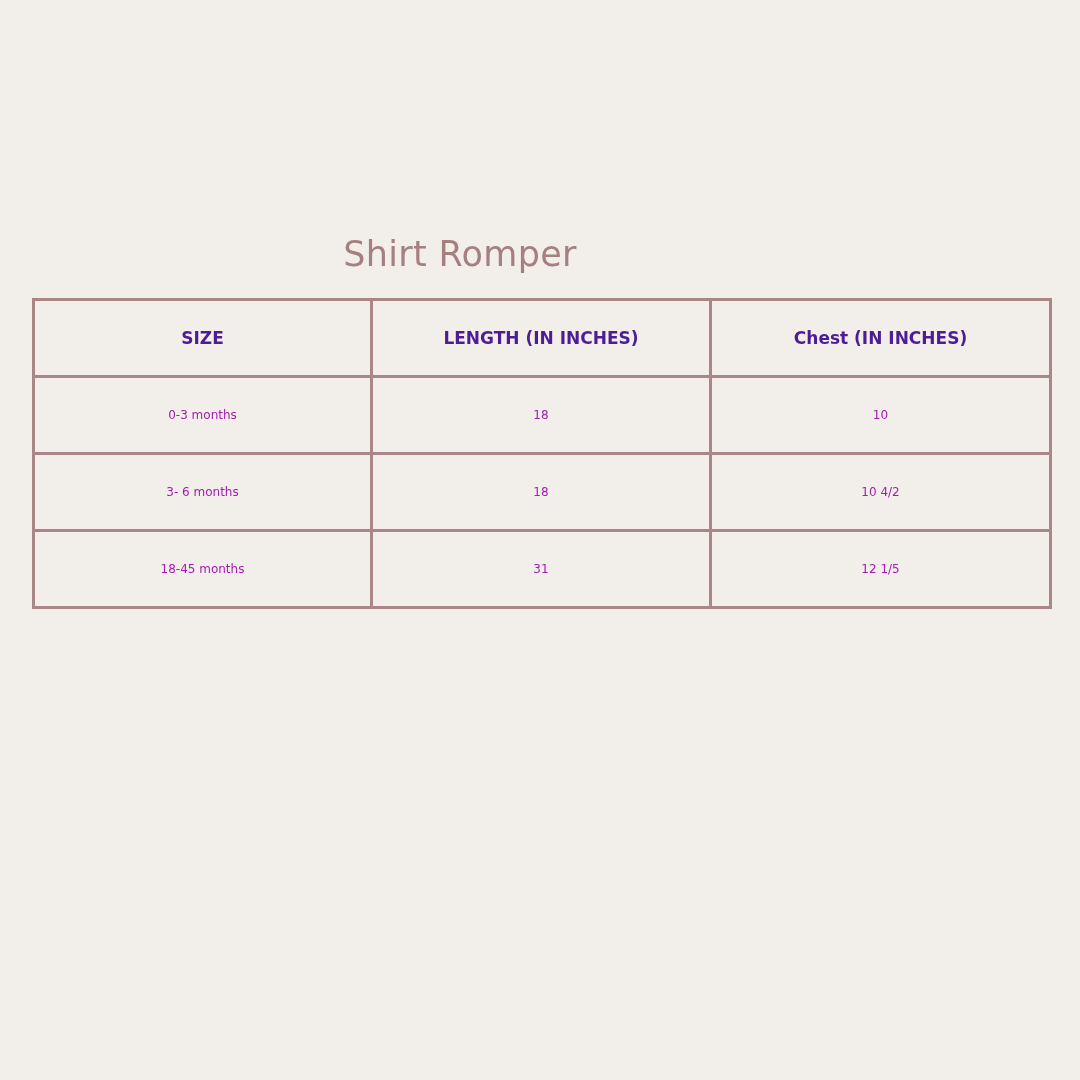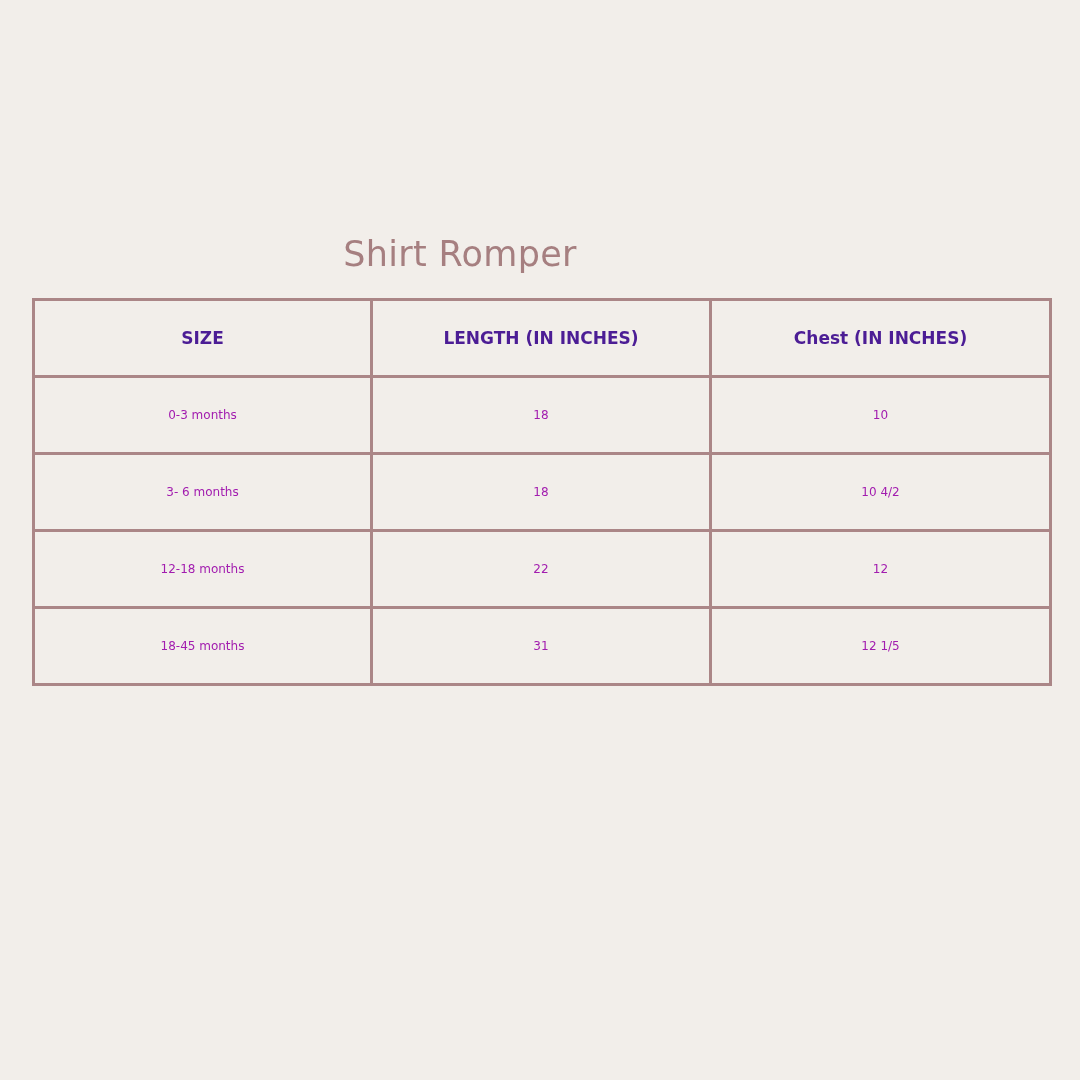--- a/index.html
+++ b/index.html
@@ -33,23 +33,18 @@
       <td>0-3 months</td>
       <td>18</td>
       <td>10</td>
     </tr>
     <tr>
       <td>3- 6 months</td>
       <td>18</td>
       <td>10 4/2</td>
     </tr>
     <tr>
-      <td>12-18 months</td>
-      <td>22</td>
-      <td>12</td>
-    </tr>
-    <tr>
       <td>18-45 months</td>
       <td>31</td>
       <td>12 1/5</td>
     </tr>
   </tbody>
 </table>
 
 </body></html>

